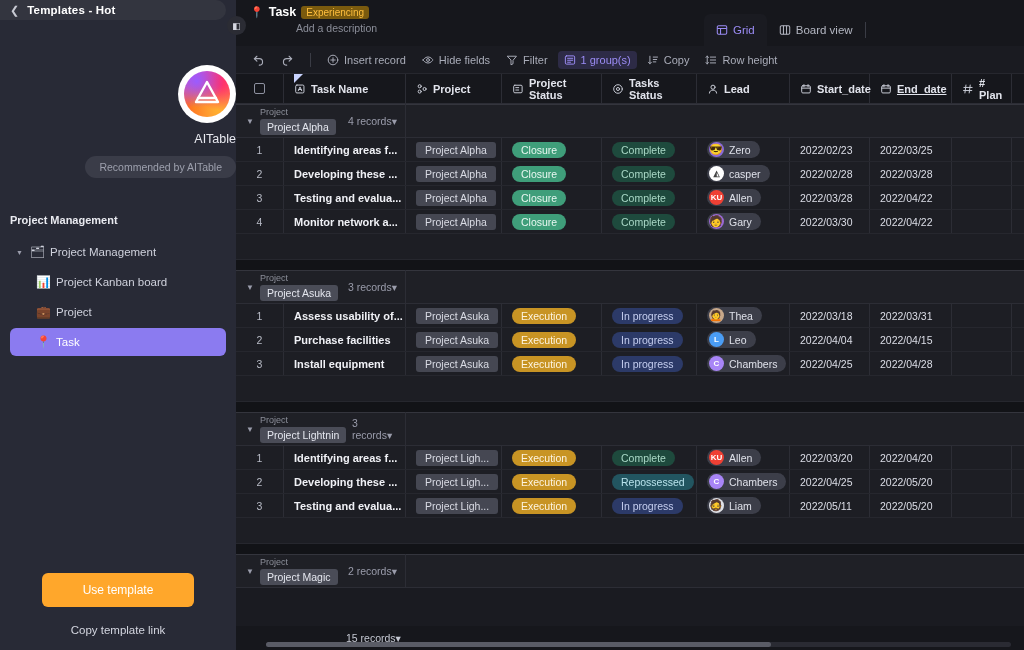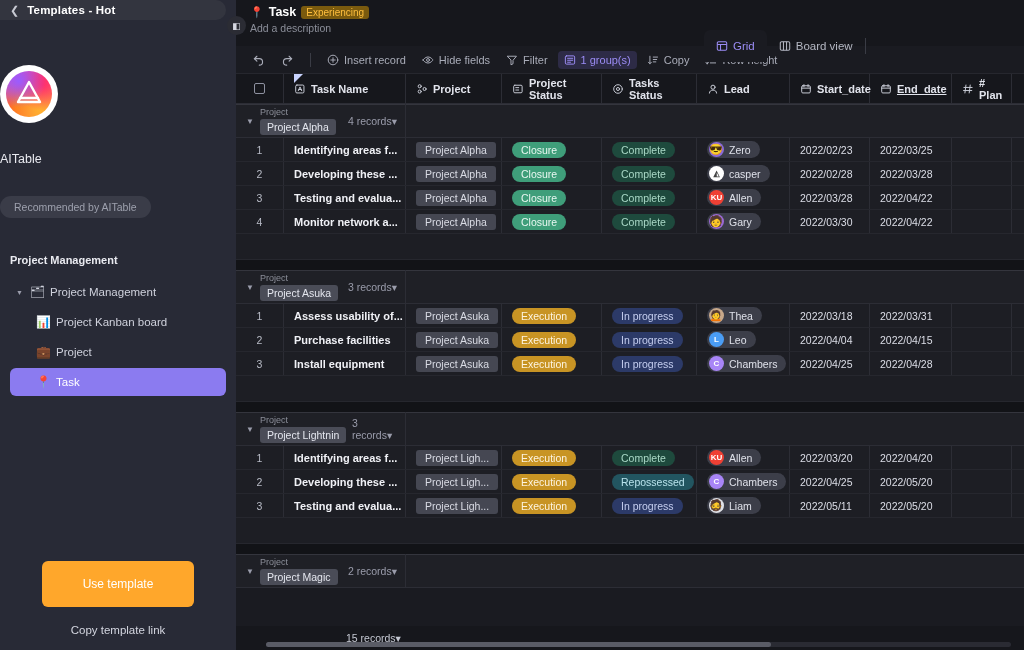--- a/index.html
+++ b/index.html
@@ -23,21 +23,21 @@
     height: 20px; margin: 0 10px 0 0;
     background: #33353f;
     border-radius: 0 10px 10px 0;
     display: flex; align-items: center;
     padding-left: 10px;
     gap: 8px;
   }
   .sb-back { color: #c8cad3; font-size: 11px; line-height: 1; }
   .sb-title { color: #ffffff; font-size: 11.5px; font-weight: bold; letter-spacing: .2px; }
 
-  .brand { margin-top: 45px; display: flex; flex-direction: column; align-items: flex-start; gap: 20px; }
+  .brand { margin-top: 45px; display: flex; flex-direction: column; align-items: flex-end; }
   .brand-logo {
     width: 58px; height: 58px; border-radius: 50%;
     background: #fff;
     display: flex; align-items: center; justify-content: center;
   }
   .brand-logo-inner {
     width: 46px; height: 46px; border-radius: 50%;
     background:
       radial-gradient(circle at 28% 22%, #9a5cff 0%, rgba(154,92,255,0) 55%),
       radial-gradient(circle at 78% 28%, #ff2d6f 0%, rgba(255,45,111,0) 55%),
@@ -63,21 +63,21 @@
     margin: 2px 10px; border-radius: 6px; padding-left: 6px;
     color: #cfd1dc; font-size: 11.5px; gap: 5px; cursor: default;
   }
   .tree-row.child { padding-left: 26px; }
   .tree-row.active { background: #8b7bf0; color: #fff; }
   .caret { font-size: 7px; color: #9a9cab; width: 9px; }
   .emoji { font-size: 12px; width: 15px; text-align: center; }
 
   .sb-footer { margin-top: auto; padding-bottom: 14px; }
   .use-template-side {
-    margin: 0 42px; height: 46px; border-radius: 6px;
+    margin: 0 42px; height: 34px; border-radius: 6px;
     background: #ffa72b; color: #fff; font-size: 12px;
     display: flex; align-items: center; justify-content: center;
   }
   .copy-link { text-align: center; color: #d4d6e0; font-size: 11.5px; margin-top: 17px; }
 
   
   .main { flex: 1; height: 650px; background: #1a1b21; display: flex; flex-direction: column; position: relative; }
   .collapse-btn {
     position: absolute; left: -9px; top: 16px; width: 19px; height: 19px;
     background: #2b2c34; border-radius: 50%; z-index: 6;
@@ -90,23 +90,23 @@
     display: flex; align-items: flex-start; position: relative; flex: 0 0 46px;
   }
   .tb-left { padding: 5px 0 0 14px; }
   .tb-title-row { display: flex; align-items: center; gap: 5px; }
   .tb-pin { font-size: 11px; }
   .tb-title { color: #fff; font-size: 12.5px; font-weight: bold; }
   .tb-badge {
     background: #7a5a0e; color: #ffbe3d; font-size: 10px;
     padding: 1px 5px; border-radius: 3px;
   }
-  .tb-desc { color: #8b8e99; font-size: 10.5px; margin-top: 3px; }
-
-  .tabs { position: absolute; left: 468px; top: 30px; display: flex; align-items: stretch; height: 32px; }
+  .tb-desc { color: #8b8e99; font-size: 10.5px; margin-top: 3px; margin-left: 46px; }
+
+  .tabs { position: absolute; left: 468px; top: 14px; display: flex; align-items: stretch; height: 32px; }
   .tab {
     display: flex; align-items: center; gap: 5px;
     padding: 0 12px; font-size: 11.5px; color: #b4b7c2;
     border-radius: 6px 6px 0 0;
   }
   .tab.active { background: #1a1b21; color: #9b8cf5; }
   .tab-sep { width: 1px; background: #3a3c45; margin: 8px 0; }
 
   .toolbar {
     height: 28px; background: #1a1b21; display: flex; align-items: center;

